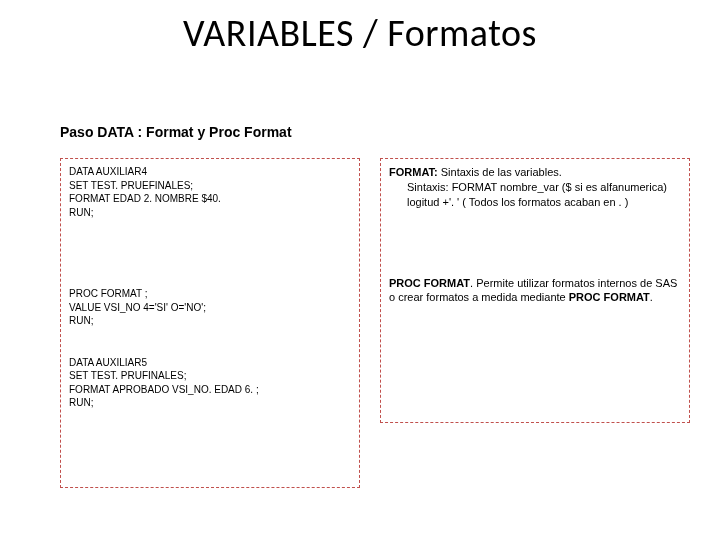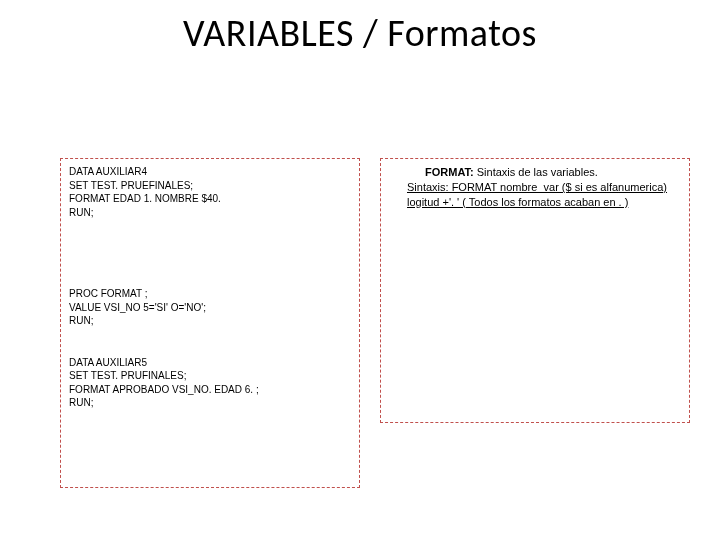--- a/index.html
+++ b/index.html
@@ -61,47 +61,51 @@
     font-family: Arial, Helvetica, sans-serif;
     font-size: 10px;
     line-height: 1.35;
     white-space: pre-line;
     margin-bottom: 28px;
   }
   .desc-block {
     font-size: 11px;
     margin-bottom: 36px;
   }
-  .desc-block .label { font-weight: bold; margin-left: 36px; }
-  .indent { padding-left: 18px; display: block; text-decoration: underline; }
+  .desc-block .label { font-weight: bold; }
+  .indent { padding-left: 18px; display: block; }
 </style>
 </head>
 <body>
 
 <div class="slide">
 
   <div class="title">VARIABLES  / Formatos</div>
 
+  <div class="subtitle">Paso DATA : Format y Proc Format</div>
 
   <div class="box box-left">
     <div class="code-block">DATA AUXILIAR4
 SET TEST. PRUEFINALES;
-FORMAT EDAD  1. NOMBRE $40.
+FORMAT EDAD  2. NOMBRE $40.
 RUN;</div>
     <div style="height:40px"></div>
     <div class="code-block">PROC FORMAT ;
-VALUE VSI_NO 5='SI' O='NO';
+VALUE VSI_NO 4='SI' O='NO';
 RUN;</div>
     <div class="code-block">DATA AUXILIAR5
 SET TEST. PRUFINALES;
 FORMAT APROBADO VSI_NO. EDAD 6. ;
 RUN;</div>
   </div>
 
   <div class="box box-right">
     <div class="desc-block">
       <span class="label">FORMAT:</span><span> Sintaxis de las variables.</span>
       <span class="indent">Sintaxis: FORMAT nombre_var ($ si es alfanumerica) logitud +'. ' ( Todos los formatos acaban en . )</span>
     </div>
     <div style="height:30px"></div>
+    <div class="desc-block">
+      <span class="label">PROC FORMAT</span><span>. Permite utilizar formatos internos de SAS o crear formatos a medida mediante </span><span class="label">PROC FORMAT</span><span>.</span>
+    </div>
   </div>
 
 </div>
 
 </body></html>

